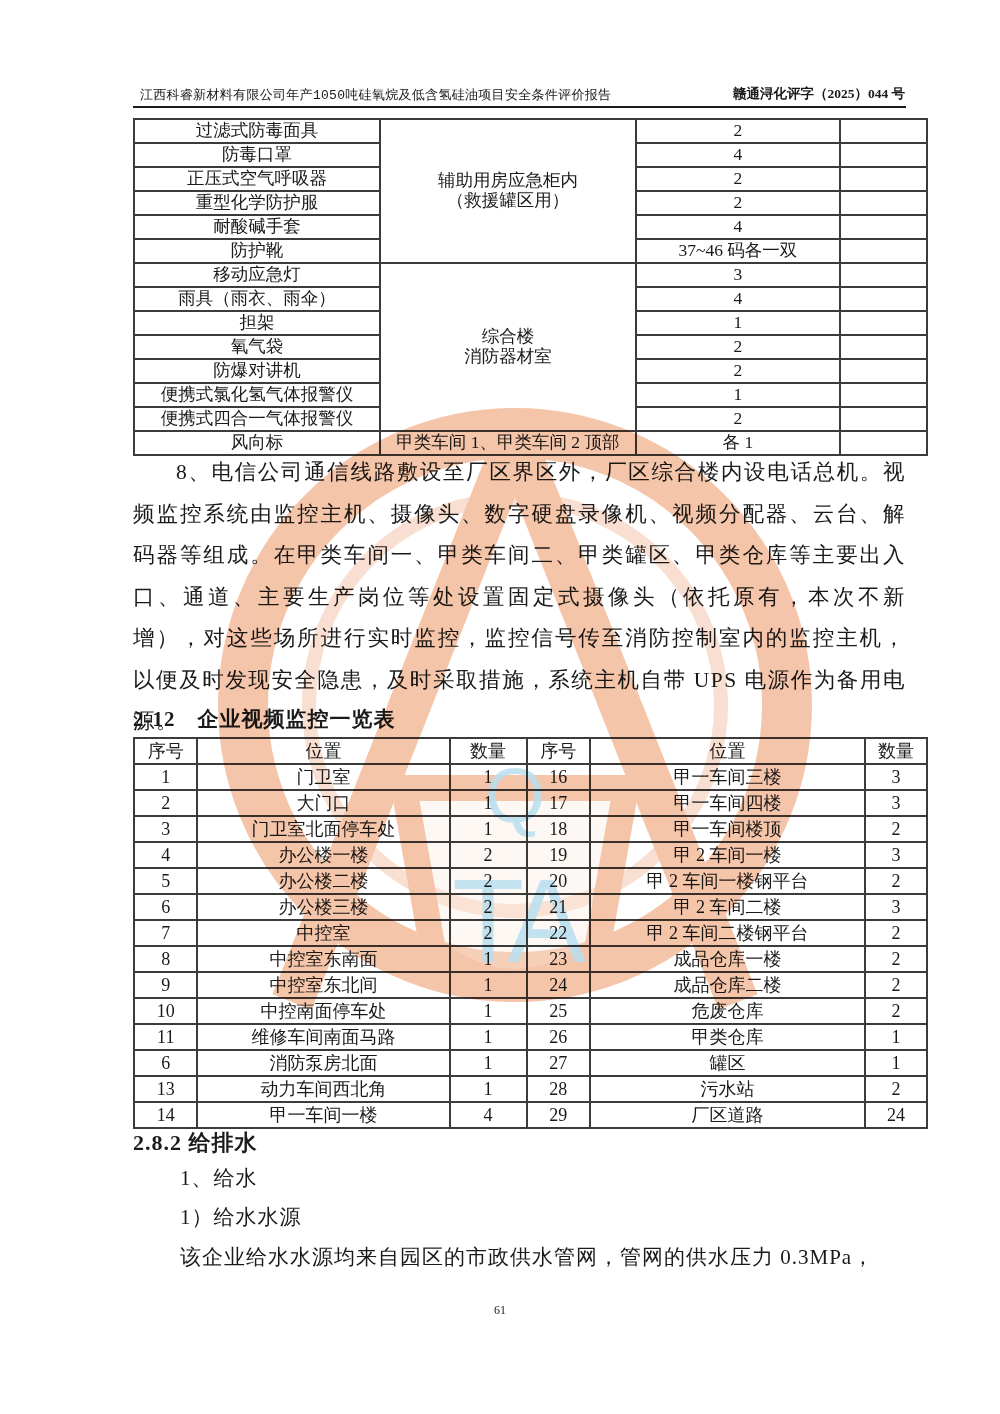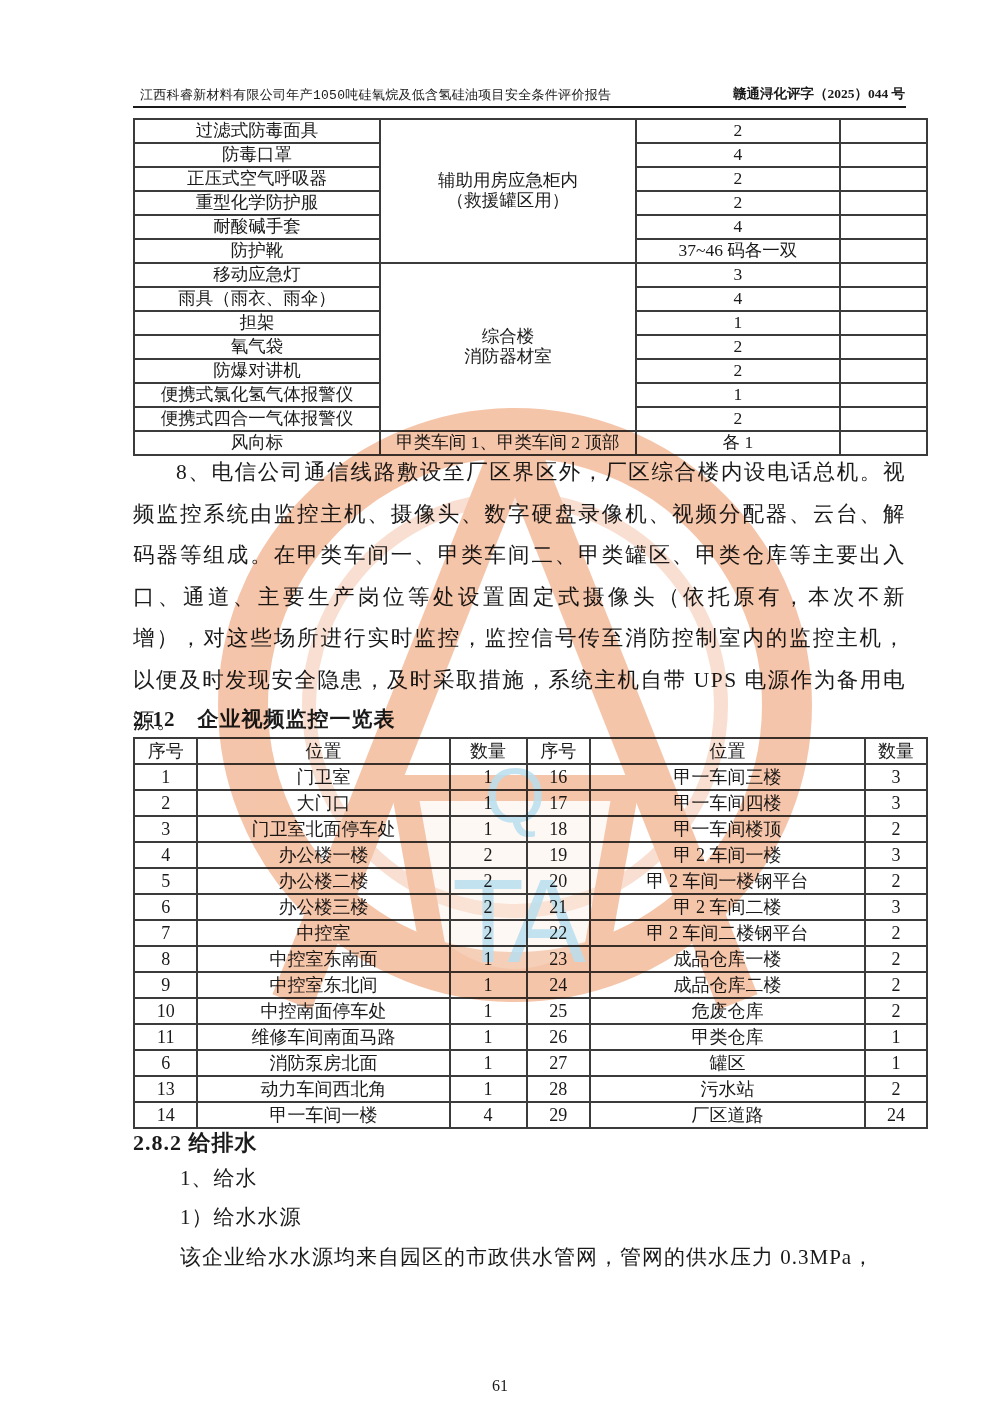--- a/index.html
+++ b/index.html
@@ -20,21 +20,21 @@
   table.mon td{height:21.4px;}
   
   .para{position:absolute;left:133px;top:452px;width:773px;font-size:21.5px;line-height:41.5px;
         text-align:justify;text-indent:2em;letter-spacing:1.5px;word-break:break-all;}
   .tbl-title{position:absolute;left:133px;top:705px;width:773px;
         font-size:21px;font-weight:bold;letter-spacing:1px;}
   
   .sec-heading{position:absolute;left:133px;top:1128px;font-size:22px;font-weight:bold;letter-spacing:1px;}
   .sec-line{position:absolute;left:180px;font-size:21px;letter-spacing:1px;white-space:nowrap;}
   .sec-l1{top:1164px;} .sec-l2{top:1203px;} .sec-l3{top:1243px;}
-  .pageno{position:absolute;left:0;right:0;top:1377px;text-align:center;font-size:16px;}
+  .pageno{position:absolute;left:0;right:0;top:1303px;text-align:center;font-size:12px;}
   
   .wm{position:absolute;inset:0;mix-blend-mode:multiply;pointer-events:none;}
   .wm-company{position:absolute;left:130px;top:688px;width:780px;white-space:nowrap;
         font-size:64px;letter-spacing:0px;color:#9c9c9c;opacity:.62;font-family:"Liberation Serif",serif;}
   .wm svg{position:absolute;left:0;top:0;}
   .wm-q{font-family:"Liberation Sans","DejaVu Sans",sans-serif;font-size:78px;}
   .wm-ta{font-family:"Liberation Sans","DejaVu Sans",sans-serif;font-size:118px;letter-spacing:-8px;}
 </style>
 </head>
 <body>

